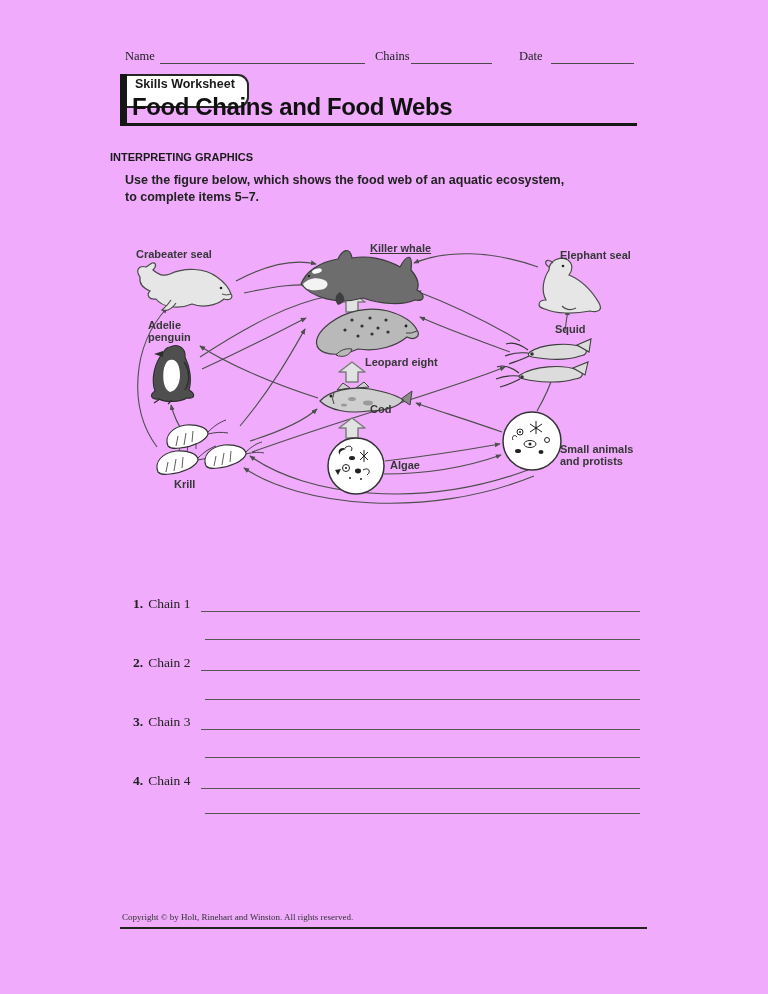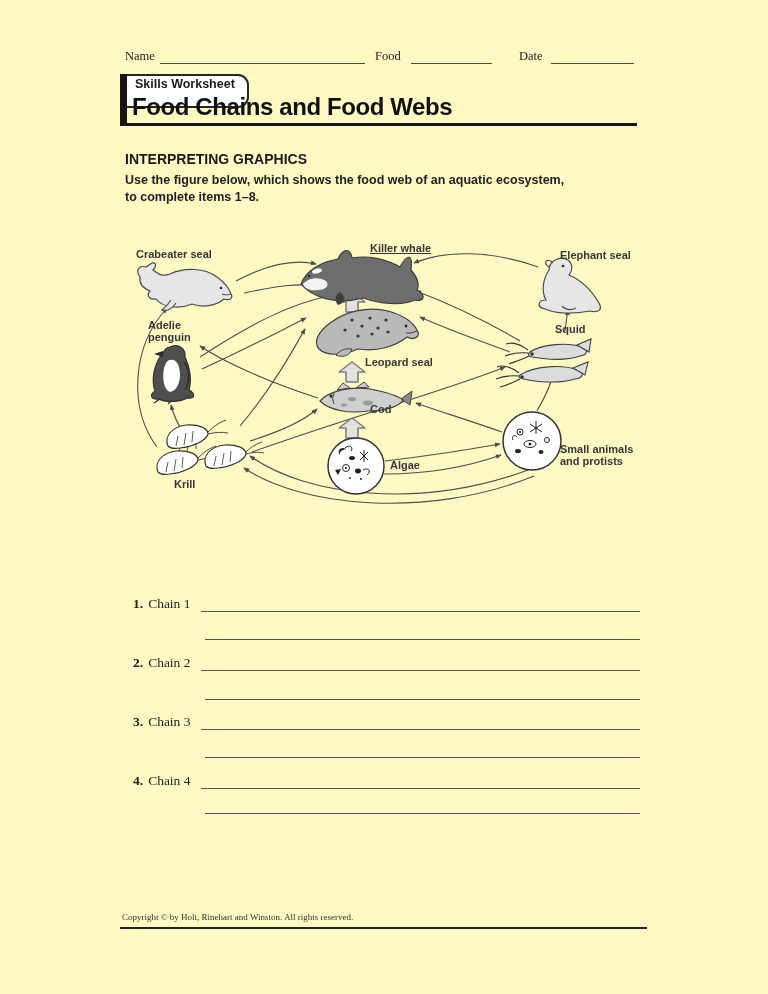--- a/index.html
+++ b/index.html
@@ -1,33 +1,33 @@
 <!DOCTYPE html>
 <html><head>
 <meta charset="utf-8">
 <style>
   html,body{margin:0;padding:0;background:#ffffff;}
   .page{
-    position:relative;width:768px;height:994px;background:#fef9c3;overflow:hidden;
+    position:relative;width:768px;height:994px;background:#f0abfc;overflow:hidden;
     font-family:"Liberation Sans",sans-serif;color:#1f1f1f;
   }
   
   .hdr-field{position:absolute;top:49px;height:15px;font-family:"Liberation Serif",serif;
     font-size:12.5px;color:#222;}
   .hdr-rule{position:absolute;top:49px;height:14px;border-bottom:1.2px solid #4a4a4a;}
   
   .vbar{position:absolute;left:120px;top:74px;width:7px;height:52px;background:#161616;}
   .badge{position:absolute;left:127px;top:74px;padding:1px 12px 15px 8px;
     border:2px solid #262626;border-left:none;border-radius:0 11px 11px 0;
     font-size:12.5px;font-weight:bold;color:#1a1a1a;background:#fff;}
   .title{position:absolute;left:132px;top:93px;font-size:24px;font-weight:bold;
     letter-spacing:-0.4px;color:#111;}
   .title-rule{position:absolute;left:120px;top:123px;width:517px;height:3px;background:#161616;}
   
-  .sec-head{position:absolute;left:125px;top:151px;font-size:14px;font-weight:bold;color:#1a1a1a;}
+  .sec-head{position:absolute;left:110px;top:151px;font-size:11px;font-weight:bold;color:#1a1a1a;}
   .intro{position:absolute;left:125px;top:172px;font-size:12.5px;font-weight:bold;
     line-height:17px;color:#222;white-space:pre-line;}
   
   .diagram{position:absolute;left:130px;top:235px;width:530px;height:275px;}
   .diagram svg{position:absolute;left:0;top:0;}
   .org-label{position:absolute;font-size:11px;font-weight:bold;color:#373737;
     white-space:pre-line;line-height:12px;}
   .org-center{text-align:left;}
   
   .instruction{position:absolute;left:125px;top:528px;width:520px;font-size:12.5px;
@@ -50,33 +50,33 @@
     position:absolute;left:0;width:100%;text-align:center;}
   .footer-series{font-size:11.5px;font-weight:bold;color:#1a1a1a;}
 </style>
 </head>
 <body>
 
 <div class="page">
 
   <span class="hdr-field" style="left:125px;">Name</span>
   <div class="hdr-rule" style="left:160px;width:205px;"></div>
-  <span class="hdr-field" style="left:375px;">Food</span>
+  <span class="hdr-field" style="left:375px;">Chains</span>
   <div class="hdr-rule" style="left:411px;width:81px;"></div>
   <span class="hdr-field" style="left:519px;">Date</span>
   <div class="hdr-rule" style="left:551px;width:83px;"></div>
 
   <div class="vbar"></div>
   <div class="badge">Skills Worksheet</div>
   <div class="title">Food Chains and Food Webs</div>
   <div class="title-rule"></div>
 
   <div class="sec-head">INTERPRETING GRAPHICS</div>
   <div class="intro">Use the figure below, which shows the food web of an aquatic ecosystem,
-to complete items 1–8.</div>
+to complete items 5–7.</div>
 
   <div class="diagram">
     <svg viewBox="130 235 530 275" width="530" height="275">
       <defs>
         <marker id="ah" markerWidth="7" markerHeight="6" refX="5.2" refY="2.5" orient="auto" markerUnits="userSpaceOnUse">
           <path d="M0,0 L6,2.5 L0,5 Z" fill="#4d4d4d"></path>
         </marker>
       </defs>
 
       <g fill="none" stroke="#4d4d4d" stroke-width="1.1">
@@ -230,21 +230,21 @@
         <circle cx="520" cy="432" r="1" fill="#222"></circle>
         <path d="M 513,440 C 511,436 515,434 517,437" fill="none" stroke="#222" stroke-width="1"></path>
       </g>
     </svg>
 
     <span class="org-label" style="left:6px;top:13px;">Crabeater seal</span>
     <span class="org-label" style="left:240px;top:7px;text-decoration:underline;">Killer whale</span>
     <span class="org-label" style="left:430px;top:14px;">Elephant seal</span>
     <span class="org-label org-center" style="left:18px;top:84px;width:70px;">Adelie
 penguin</span>
-    <span class="org-label" style="left:235px;top:121px;">Leopard seal</span>
+    <span class="org-label" style="left:235px;top:121px;">Leopard eight</span>
     <span class="org-label" style="left:425px;top:88px;">Squid</span>
     <span class="org-label" style="left:240px;top:168px;">Cod</span>
     <span class="org-label" style="left:44px;top:243px;">Krill</span>
     <span class="org-label" style="left:260px;top:224px;">Algae</span>
     <span class="org-label org-center" style="left:430px;top:208px;width:95px;">Small animals
 and protists</span>
   </div>
 
 
   <div class="chain-row" style="top:596px;">

